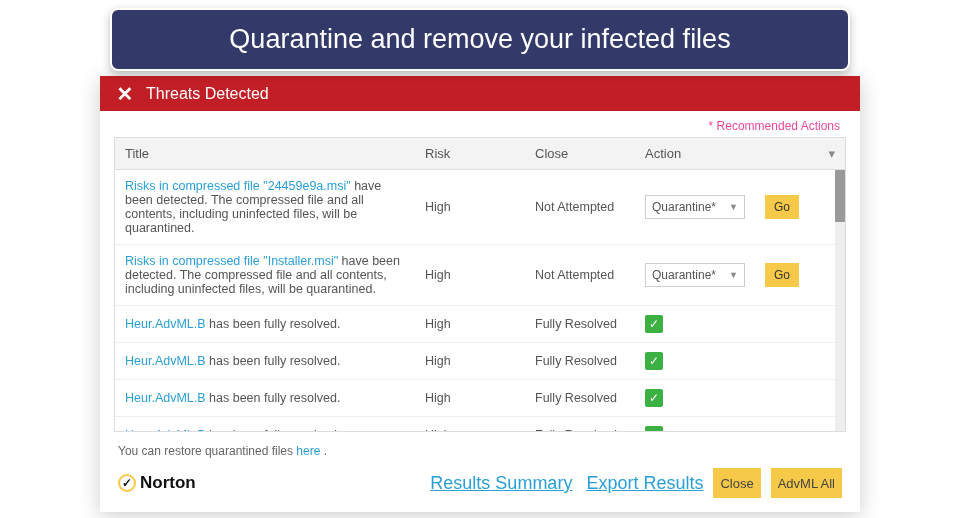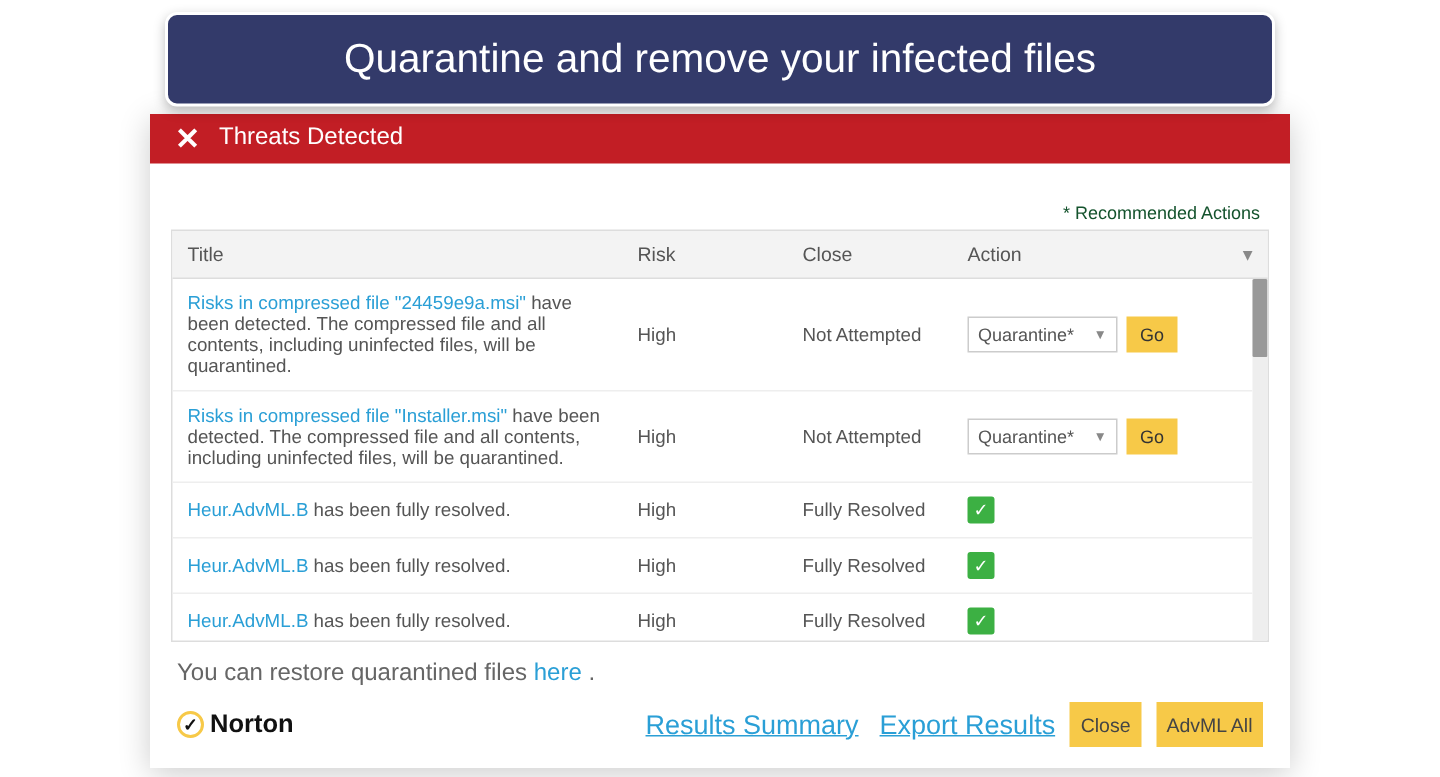--- a/index.html
+++ b/index.html
@@ -59,23 +59,23 @@
       height: 22px;
       display: flex;
       align-items: center;
       justify-content: center;
       font-weight: bold;
       color: #fff;
       font-size: 20px;
     }
     .top-note {
       text-align: right;
-      padding: 26px 20px 4px;
-      font-size: 12px;
-      color: #14532d;
+      padding: 8px 20px 4px;
+      font-size: 12px;
+      color: #ec4899;
     }
     .grid {
       margin: 0 14px;
       border: 1px solid #ddd;
       flex: 1 1 auto;
       display: flex;
       flex-direction: column;
       min-height: 0;
     }
     .grid-head {
@@ -140,36 +140,36 @@
     .dd .caret { font-size: 9px; color: #888; }
     .go-btn {
       display: inline-flex;
       align-items: center;
       justify-content: center;
       background: #f7c948;
       color: #333;
       height: 24px;
       padding: 0 9px;
       font-size: 12px;
-      margin-left: 6px;
+      margin-left: 20px;
       border: 0;
     }
     .check {
       width: 18px;
       height: 18px;
       background: #3cb043;
       color: #fff;
       display: inline-flex;
       align-items: center;
       justify-content: center;
       font-size: 12px;
       border-radius: 2px;
     }
     .restore-line {
-      font-size: 16px;
+      font-size: 12px;
       color: #666;
       padding: 12px 18px 4px;
     }
     .restore-line .here { color: #2a9fd6; }
     .footer {
       display: flex;
       align-items: center;
       padding: 6px 18px 14px;
       gap: 10px;
     }

